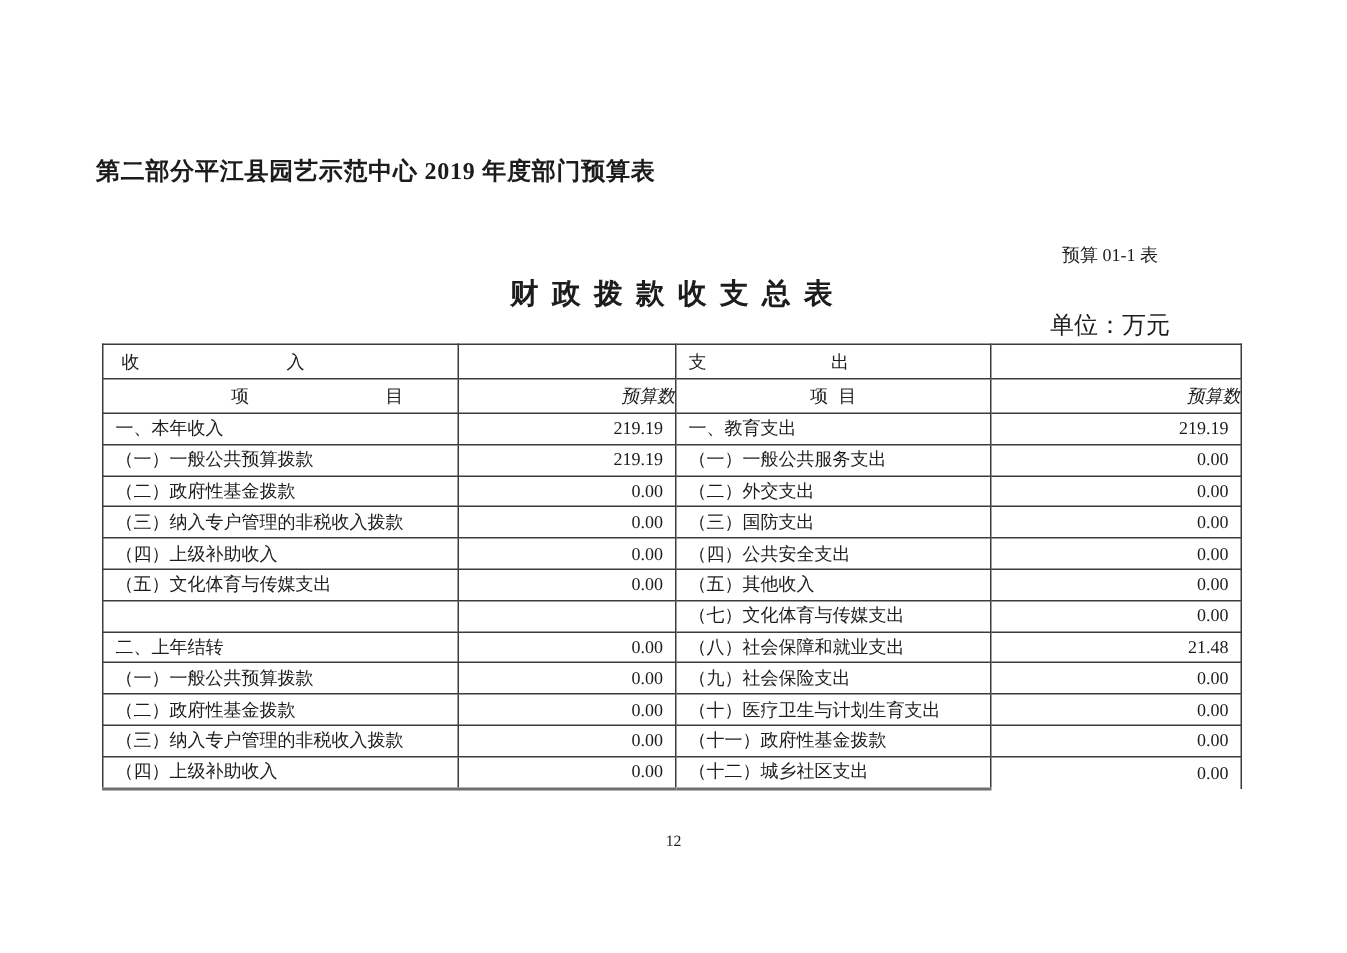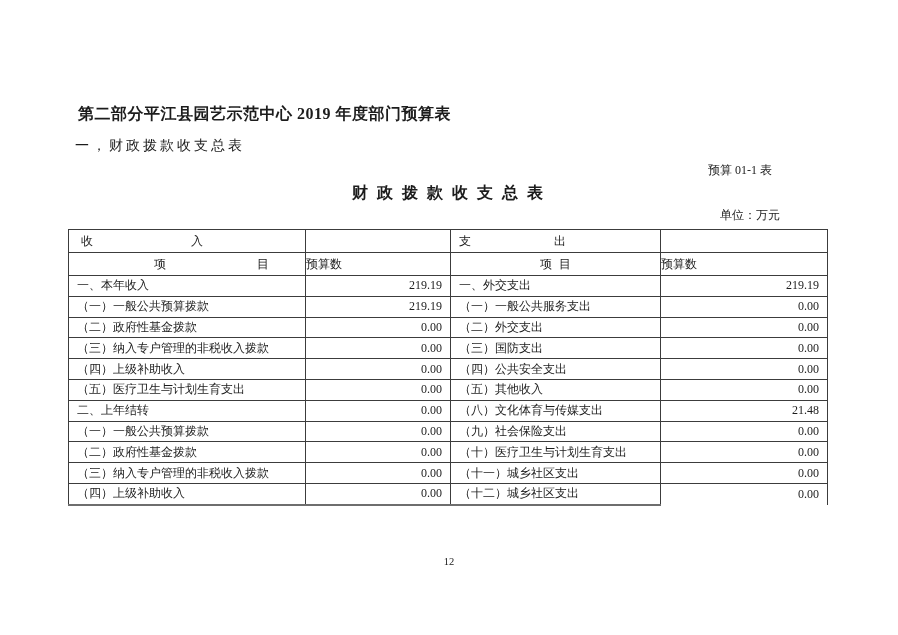--- a/index.html
+++ b/index.html
@@ -11,21 +11,21 @@
     position: relative;
     width: 898px;
     height: 635px;
     background: #ffffff;
     font-family: "Liberation Serif", "DejaVu Serif", serif;
     color: #1c1c1c;
     overflow: hidden;
   }
   .sec-title {
     position: absolute;
-    left: 78px;
+    left: 64px;
     top: 104px;
     font-size: 16px;
     font-weight: bold;
     letter-spacing: 0.5px;
     white-space: nowrap;
   }
   .sub-title {
     position: absolute;
     left: 75px;
     top: 137px;
@@ -40,32 +40,32 @@
     font-size: 12px;
     white-space: nowrap;
     text-align: center;
   }
   .tbl-title {
     position: absolute;
     left: 68px;
     top: 183px;
     width: 759px;
     text-align: center;
-    font-size: 16px;
+    font-size: 19px;
     font-weight: bold;
     letter-spacing: 9px;
     padding-left: 9px;
     box-sizing: border-box;
     white-space: nowrap;
   }
   .unit {
     position: absolute;
     right: 118px;
     top: 207px;
-    font-size: 12px;
+    font-size: 16px;
     white-space: nowrap;
   }
   table.budget {
     position: absolute;
     left: 68px;
     top: 229px;
     width: 759px;
     border-collapse: collapse;
     table-layout: fixed;
   }
@@ -77,21 +77,21 @@
     vertical-align: middle;
     overflow: hidden;
     white-space: nowrap;
   }
   table.budget tr.h1 td,
   table.budget tr.h2 td {
     height: 22px;
   }
   table.budget td.item { padding-left: 8px; }
   table.budget td.val  { text-align: right; padding-right: 8px; }
-  table.budget td.cen  { text-align: left; }
+  table.budget td.cen  { text-align: right; font-style: italic; }
   .sp { display: flex; align-items: center; }
   .sp-income   { padding-left: 12px; column-gap: 98px; }
   .sp-expense  { padding-left: 8px;  column-gap: 83px; }
   .sp-item-l   { padding-left: 85px; column-gap: 91px; }
   .sp-item-r   { justify-content: center; column-gap: 7px; }
   
   table.budget tr.last td { border-bottom: 2px solid #6e6e6e; }
   table.budget tr.last td.open-bottom { border-bottom: none; }
   .pagenum {
     position: absolute;
@@ -101,21 +101,20 @@
     text-align: center;
     font-size: 10.5px;
   }
 </style>
 </head>
 <body>
 
 <div class="page">
 
   <div class="sec-title">第二部分平江县园艺示范中心 2019 年度部门预算表</div>
-  <div class="sub-title">一，财政拨款收支总表</div>
   <div class="table-ref">预算 01-1 表</div>
   <div class="tbl-title">财政拨款收支总表</div>
   <div class="unit">单位：万元</div>
 
   <table class="budget">
     <colgroup>
       <col style="width:237px">
       <col style="width:145px">
       <col style="width:210px">
       <col style="width:167px">
@@ -150,21 +149,21 @@
             <span>项</span>
             <span>目</span>
           </div>
         </td>
         <td class="cen">预算数</td>
       </tr>
 
       <tr>
         <td class="item">一、本年收入</td>
         <td class="val">219.19</td>
-        <td class="item">一、外交支出</td>
+        <td class="item">一、教育支出</td>
         <td class="val">219.19</td>
       </tr>
       <tr>
         <td class="item">（一）一般公共预算拨款</td>
         <td class="val">219.19</td>
         <td class="item">（一）一般公共服务支出</td>
         <td class="val">0.00</td>
       </tr>
       <tr>
         <td class="item">（二）政府性基金拨款</td>
@@ -178,47 +177,53 @@
         <td class="item">（三）国防支出</td>
         <td class="val">0.00</td>
       </tr>
       <tr>
         <td class="item">（四）上级补助收入</td>
         <td class="val">0.00</td>
         <td class="item">（四）公共安全支出</td>
         <td class="val">0.00</td>
       </tr>
       <tr>
-        <td class="item">（五）医疗卫生与计划生育支出</td>
+        <td class="item">（五）文化体育与传媒支出</td>
         <td class="val">0.00</td>
         <td class="item">（五）其他收入</td>
         <td class="val">0.00</td>
       </tr>
       <tr>
+        <td class="item"></td>
+        <td class="val"></td>
+        <td class="item">（七）文化体育与传媒支出</td>
+        <td class="val">0.00</td>
+      </tr>
+      <tr>
         <td class="item">二、上年结转</td>
         <td class="val">0.00</td>
-        <td class="item">（八）文化体育与传媒支出</td>
+        <td class="item">（八）社会保障和就业支出</td>
         <td class="val">21.48</td>
       </tr>
       <tr>
         <td class="item">（一）一般公共预算拨款</td>
         <td class="val">0.00</td>
         <td class="item">（九）社会保险支出</td>
         <td class="val">0.00</td>
       </tr>
       <tr>
         <td class="item">（二）政府性基金拨款</td>
         <td class="val">0.00</td>
         <td class="item">（十）医疗卫生与计划生育支出</td>
         <td class="val">0.00</td>
       </tr>
       <tr>
         <td class="item">（三）纳入专户管理的非税收入拨款</td>
         <td class="val">0.00</td>
-        <td class="item">（十一）城乡社区支出</td>
+        <td class="item">（十一）政府性基金拨款</td>
         <td class="val">0.00</td>
       </tr>
       <tr class="last">
         <td class="item">（四）上级补助收入</td>
         <td class="val">0.00</td>
         <td class="item">（十二）城乡社区支出</td>
         <td class="val open-bottom">0.00</td>
       </tr>
     </tbody>
   </table>

